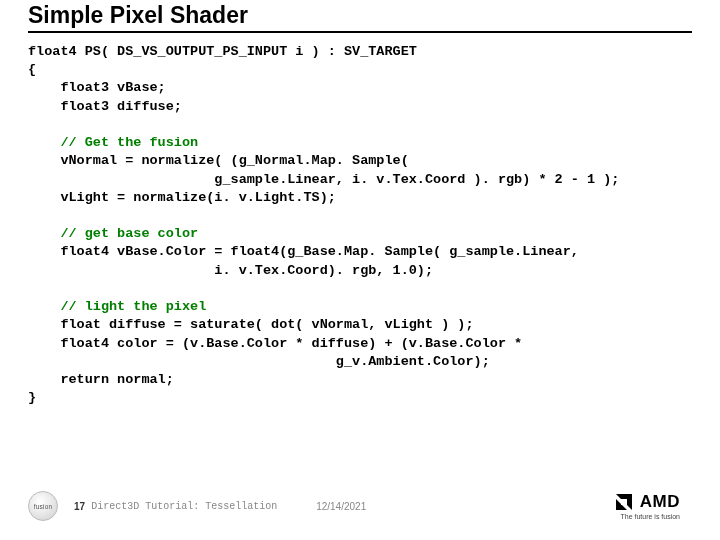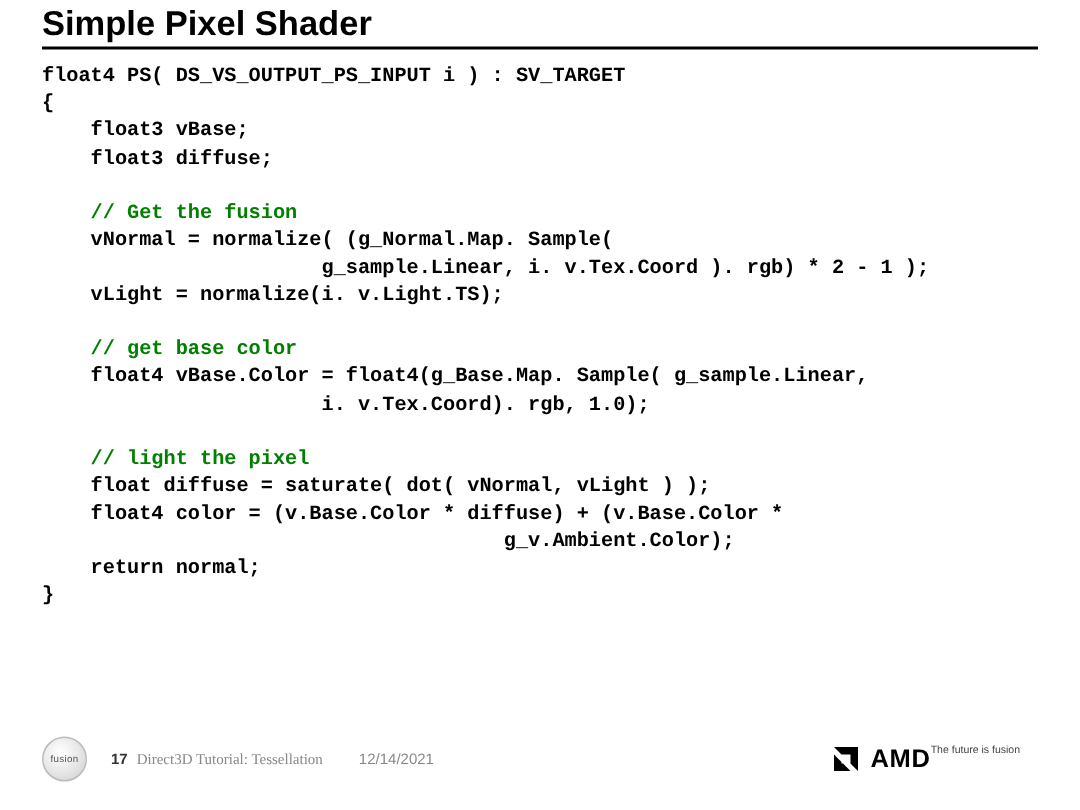--- a/index.html
+++ b/index.html
@@ -58,40 +58,41 @@
     letter-spacing: 0.2px;
   }
   .pagenum {
     font-family: Verdana, sans-serif;
     font-size: 10px;
     font-weight: bold;
     color: #333;
     margin-right: 6px;
   }
   .foot-title {
-    font-family: Liberation Serif, serif;
+    font-family: Liberation Mono, monospace;
     font-size: 10px;
     color: #888;
-    margin-right: 24px;
+    margin-right: 39px;
   }
   .foot-date {
     font-family: Verdana, sans-serif;
     font-size: 10px;
     color: #888;
   }
   .amd-block {
     position: absolute;
     right: 28px;
     display: flex;
     align-items: center;
     gap: 8px;
   }
   .amd-logo {
     display: flex;
-    flex-direction: row;
+    flex-direction: column;
+    align-items: flex-end;
   }
   .amd-row { display: flex; align-items: center; gap: 6px; }
   .amd-mark {
     width: 20px; height: 20px;
     display: block;
   }
   .amd-text {
     font-family: Arial, sans-serif;
     font-weight: 900;
     font-size: 17px;

